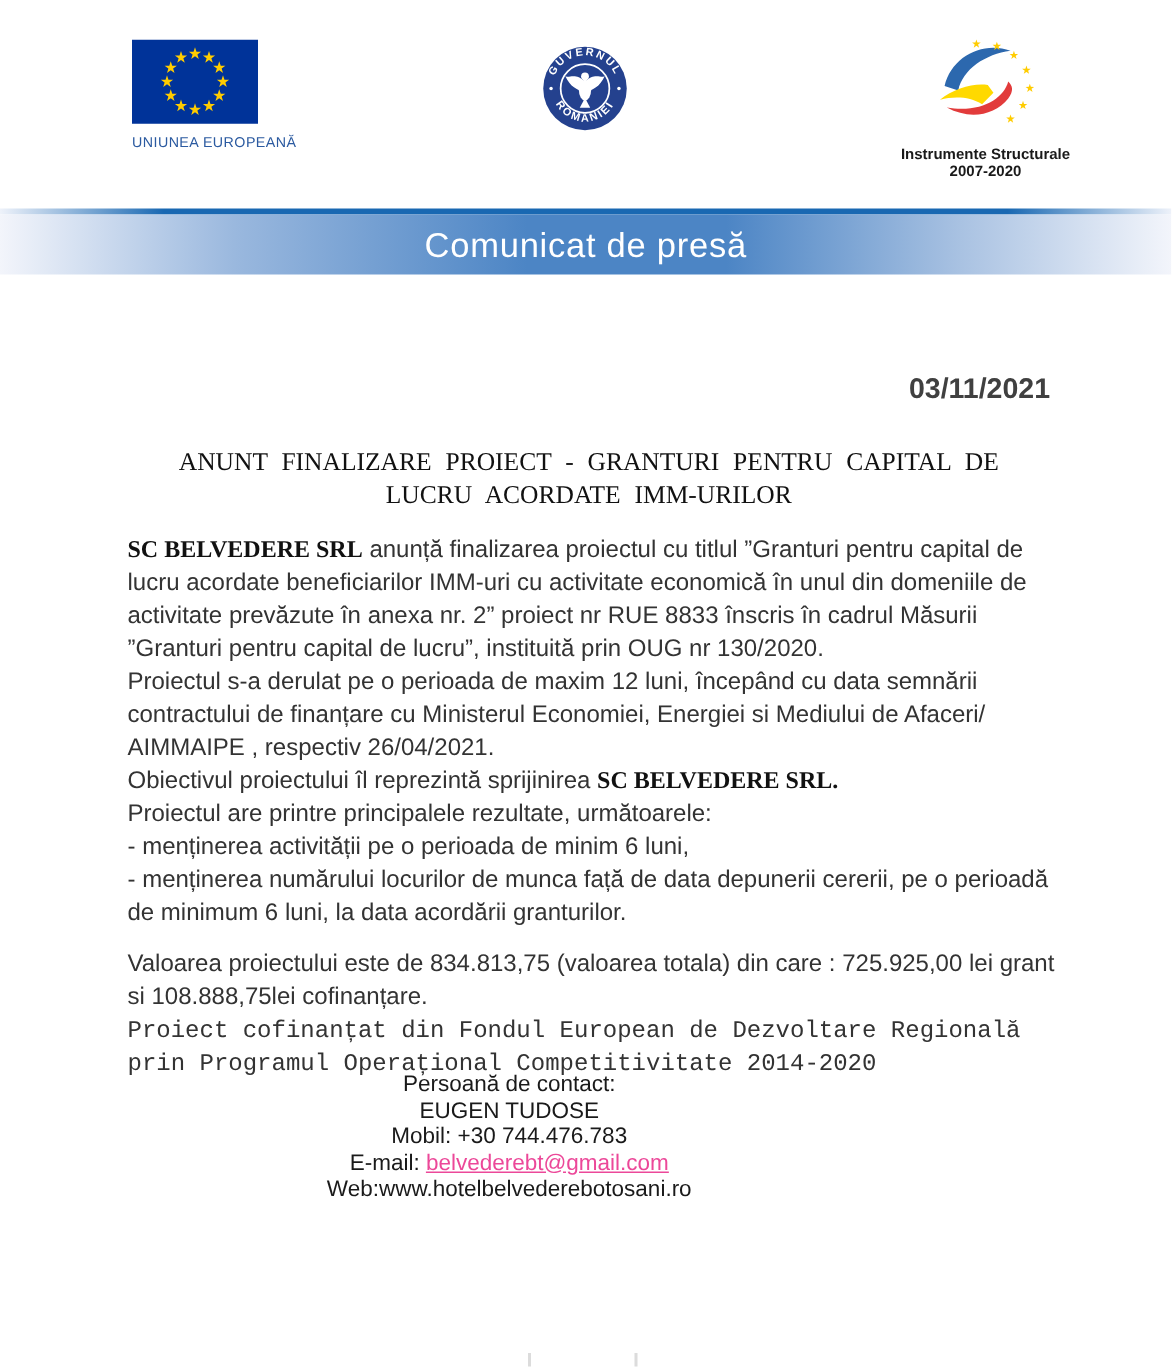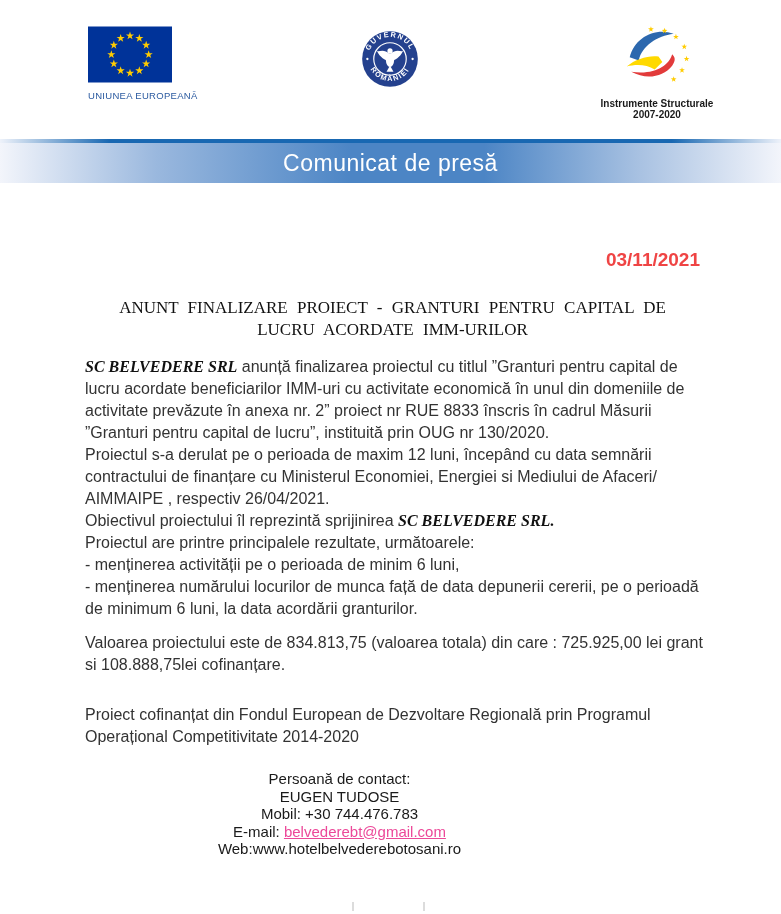--- a/index.html
+++ b/index.html
@@ -19,33 +19,33 @@
 
   
   .banner{position:absolute;left:0;top:139px;width:781px;height:44px;}
   .banner-line{height:4px;background:linear-gradient(90deg,#eef2fa 0%,#1968b2 14%,#1968b2 86%,#eef2fa 100%);}
   .banner-body{height:40px;line-height:40px;text-align:center;
     background:linear-gradient(90deg,#f3f5fb 0%,#9ab8de 20%,#4c85c5 45%,#4c85c5 62%,#a9c2e2 82%,#f3f5fb 100%);
     color:#ffffff;font-weight:normal;font-size:23px;letter-spacing:.5px;}
 
   
   .date{position:absolute;top:249px;left:85px;right:81px;text-align:right;
-        font-weight:bold;font-size:19px;color:#ef4444;}
+        font-weight:bold;font-size:19px;color:#404040;}
   .doc-title{position:absolute;top:297px;left:100px;right:96px;text-align:center;
         font-family:"Liberation Serif",serif;font-weight:normal;font-size:17px;
         line-height:22px;word-spacing:5px;color:#111;}
   .body-text{position:absolute;top:356px;left:85px;width:618px;font-size:16px;
         line-height:22px;color:#333;}
   .body-text p{margin:0;}
   .body-text .gap-small{margin-top:12px;}
-  .body-text .gap-large{margin-top:28px;}
-  .serif-bold{font-family:"Liberation Serif",serif;font-weight:bold;color:#111;font-style:italic;}
+  .body-text .gap-large{font-family:Liberation Mono, monospace;}
+  .serif-bold{font-family:"Liberation Serif",serif;font-weight:bold;color:#111;}
 
   
-  .contact{position:absolute;top:770px;left:0;width:679px;text-align:center;
+  .contact{position:absolute;top:714px;left:0;width:679px;text-align:center;
         font-size:15px;line-height:17.5px;color:#1a1a1a;}
   .contact a{color:#ec4899;text-decoration:underline;}
 
   
   .tick{position:absolute;width:2px;height:9px;background:#dcdcdc;top:902px;}
   .tick.t1{left:352px;} .tick.t2{left:423px;}
 </style>
 </head>
 <body>
 

